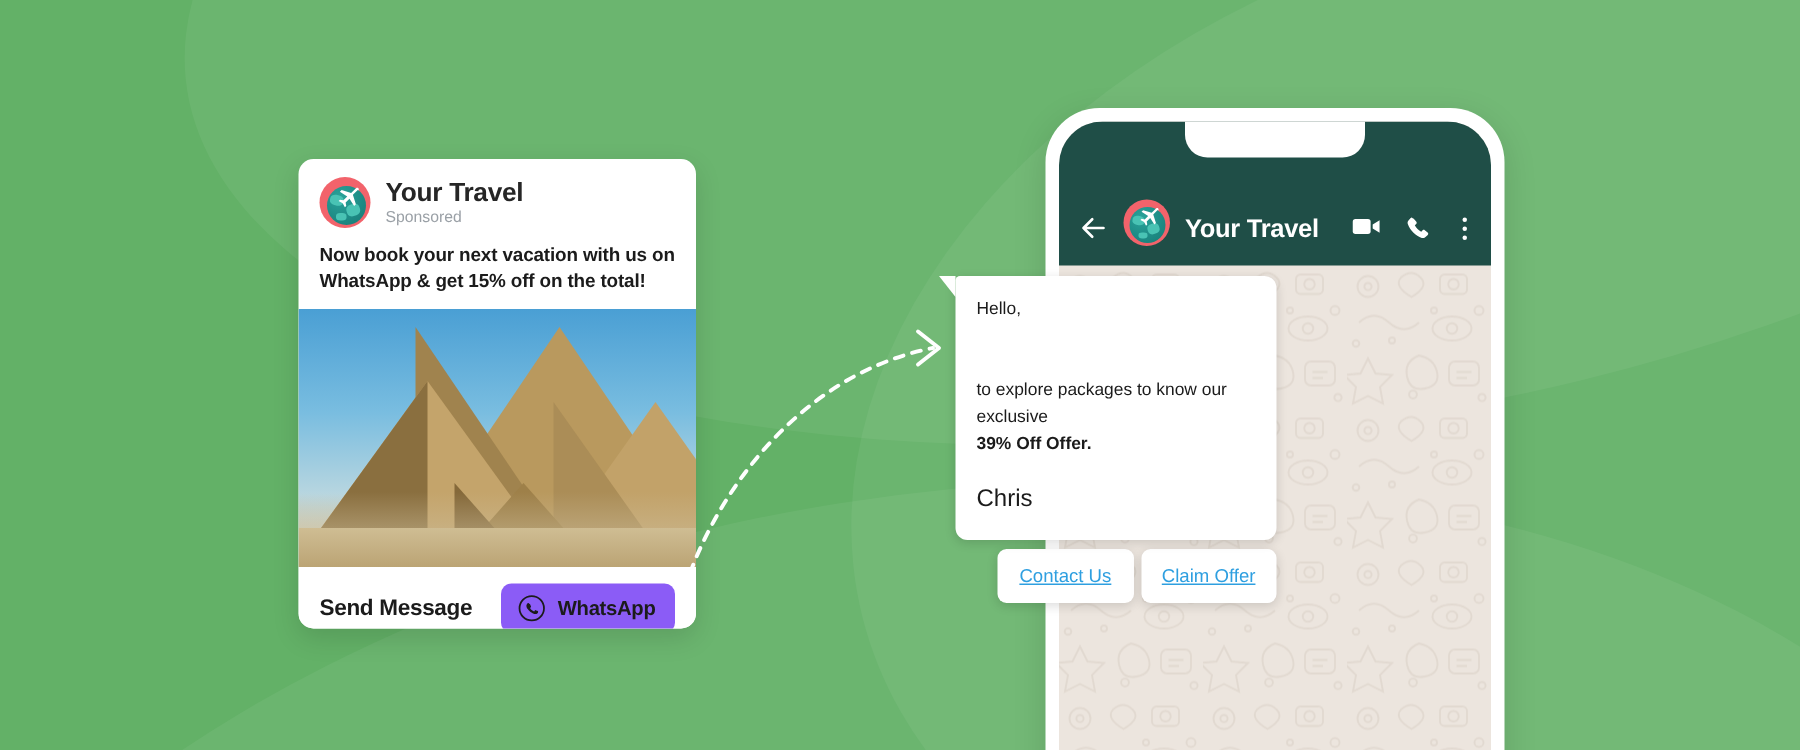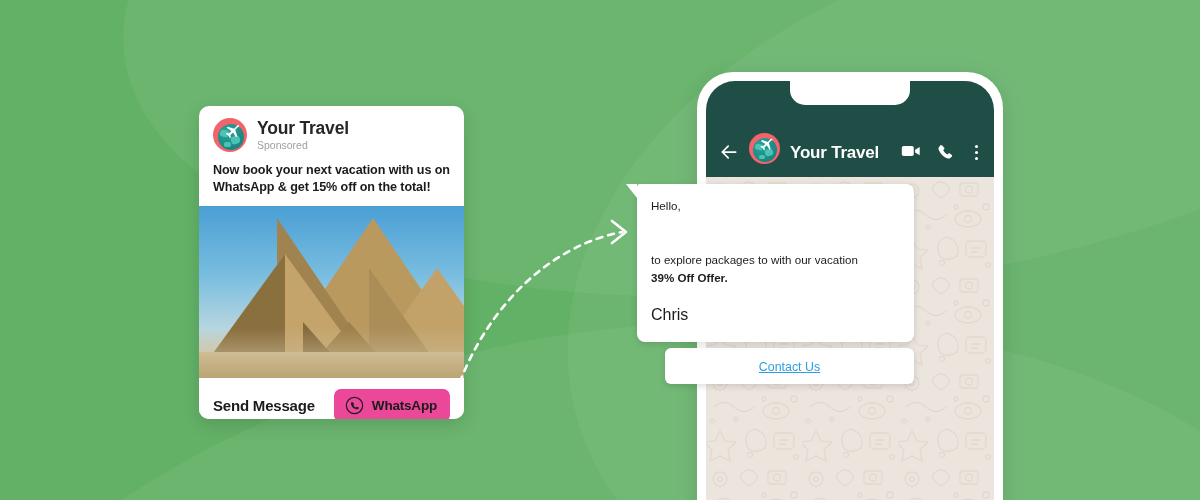--- a/index.html
+++ b/index.html
@@ -195,21 +195,21 @@
   #ad-cta-label {
     font-size: 15px;
     font-weight: bold;
     color: #1b1b1b;
     letter-spacing: -0.2px;
   }
   #ad-wa-button {
     display: flex;
     align-items: center;
     gap: 8px;
-    background: #ec4899;
+    background: #8b5cf6;
     border-radius: 7px;
     padding: 7px 13px 7px 11px;
     cursor: pointer;
   }
   #ad-wa-button .wa-label {
     font-size: 13.5px;
     font-weight: bold;
     color: #1b1b1b;
     letter-spacing: -0.2px;
   }
@@ -303,21 +303,21 @@
     left: 0; right: 0; top: 96px; bottom: 0;
     background: #ece5de;
     overflow: hidden;
   }
   #wa-doodles { position: absolute; inset: 0; opacity: 0.5; }
 
   
   #msg-wrap {
     position: absolute;
     left: 637px; top: 184px;
-    width: 277px;
+    width: 214px;
     z-index: 9;
   }
   #msg-bubble {
     position: relative;
     background: #ffffff;
     border-radius: 3px 8px 8px 8px;
     padding: 13px 14px 14px 14px;
     box-shadow: 0 2px 7px rgba(0,0,0,0.14);
   }
   #msg-tail {
@@ -490,24 +490,27 @@
   </div>
 </div>
 
 <div id="msg-wrap">
   <div id="msg-bubble">
     <div id="msg-tail"></div>
     <div id="msg-text">
       <span>Hello,</span><br>
       <br>
       <br>
-      <span>to explore packages to with our vacation</span><br>
+      <span>to explore packages to know our exclusive</span><br>
       <b>39% Off Offer.</b>
     </div>
     <div id="msg-sign">Chris</div>
   </div>
 
   <div id="msg-actions">
     <div class="msg-action-btn">
       <span>Contact Us</span>
     </div>
+    <div class="msg-action-btn">
+      <span>Claim Offer</span>
+    </div>
   </div>
 </div>
 
 </body></html>

